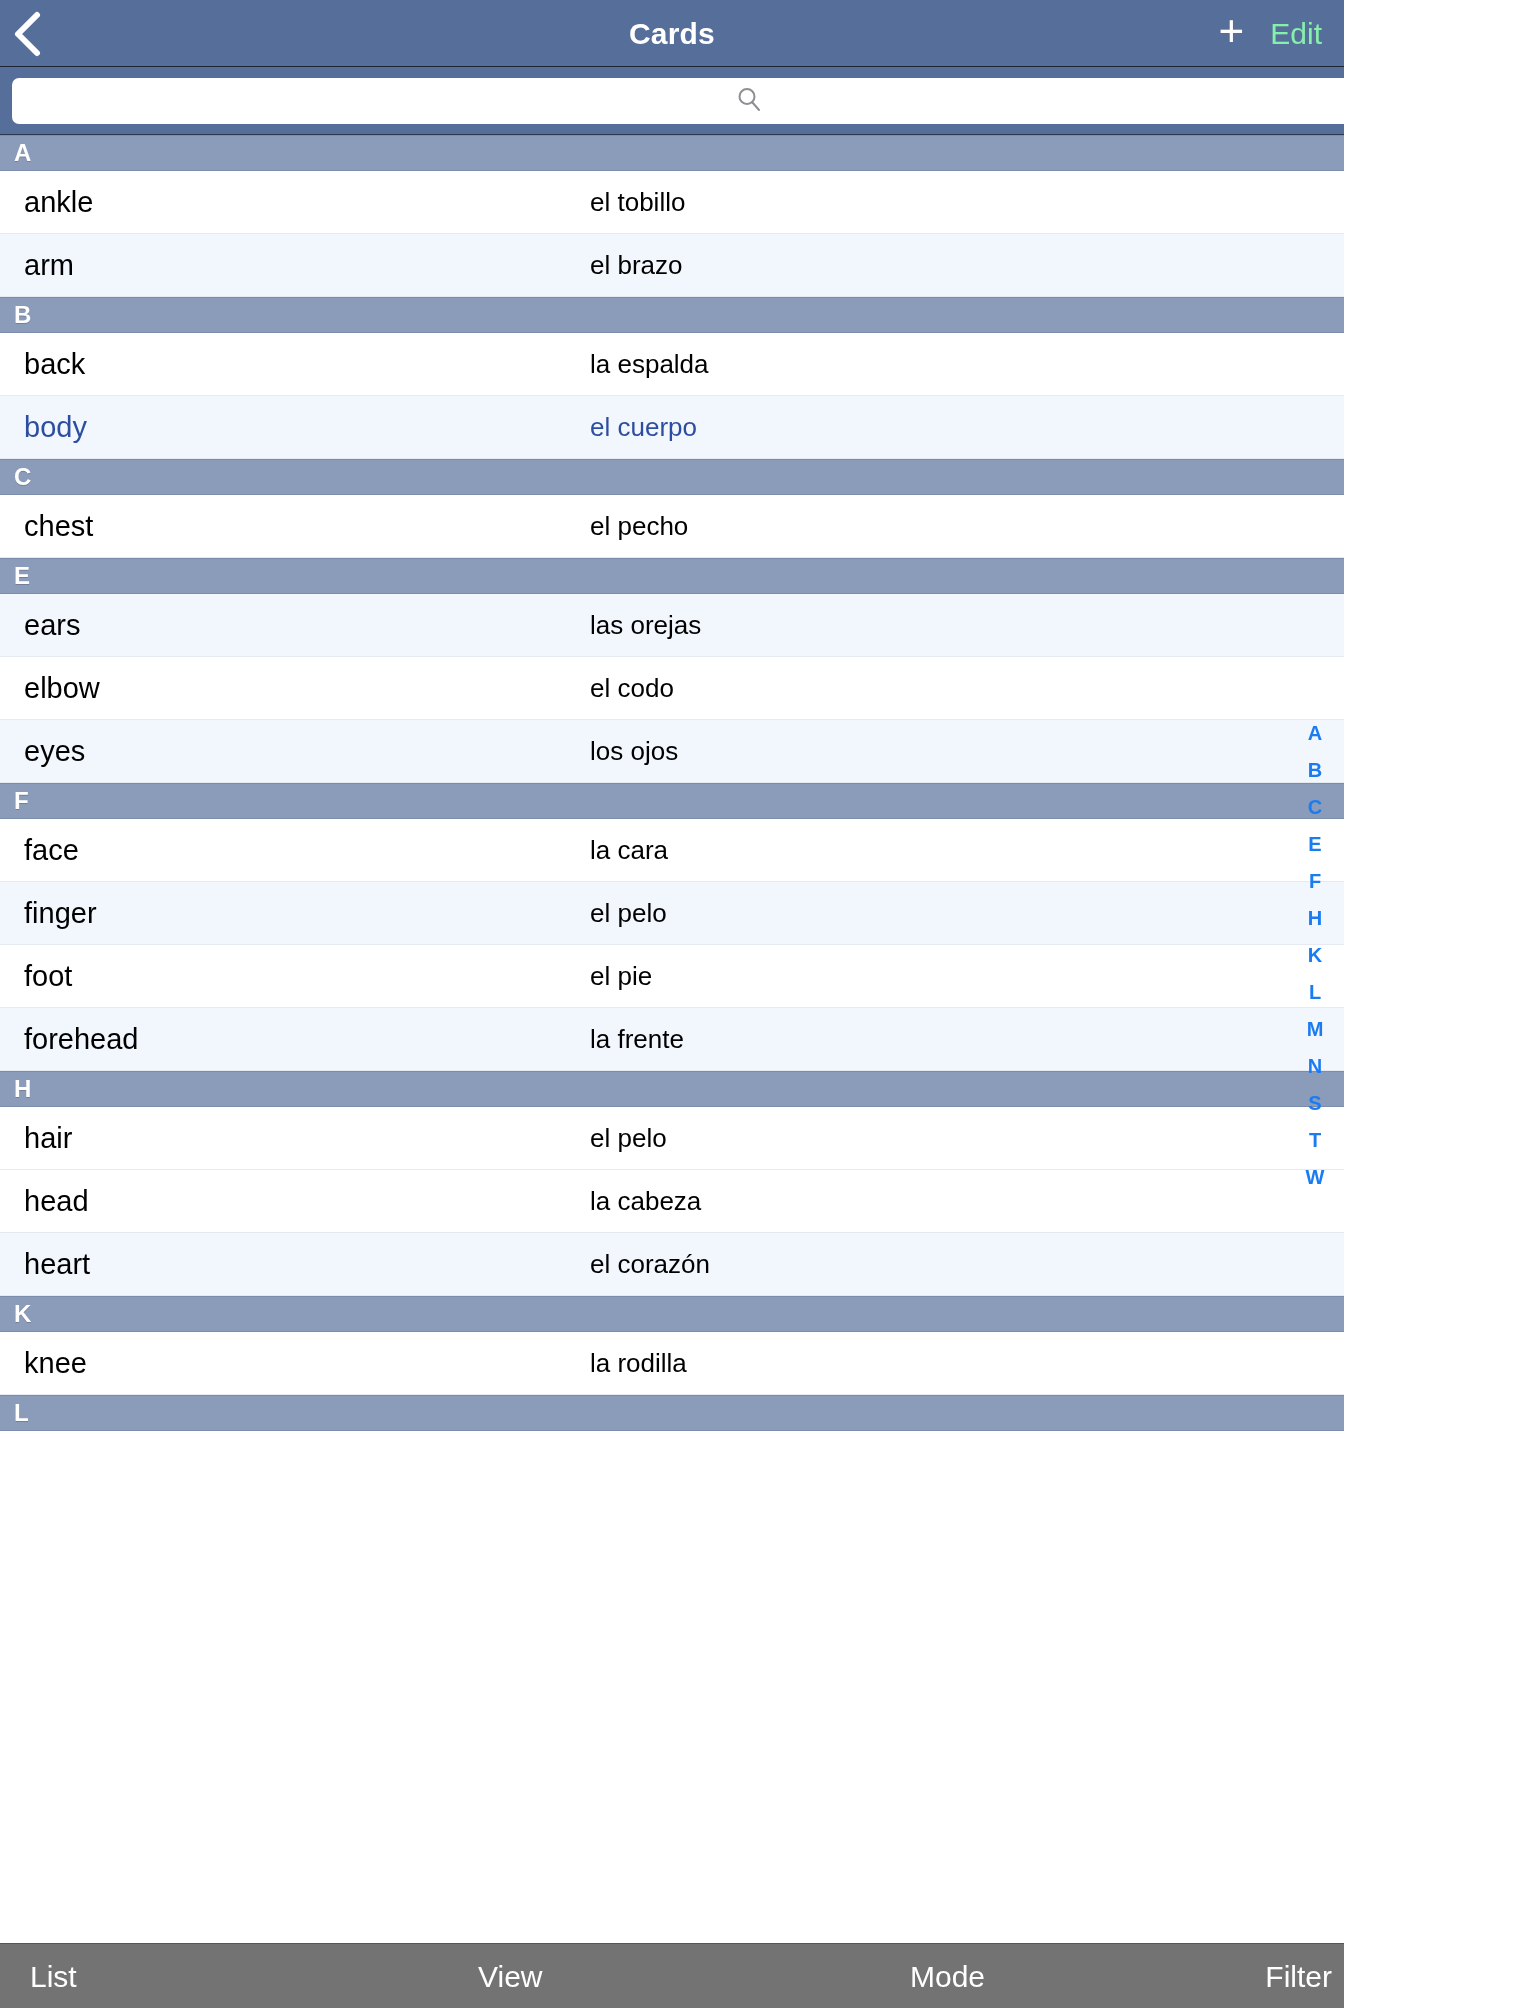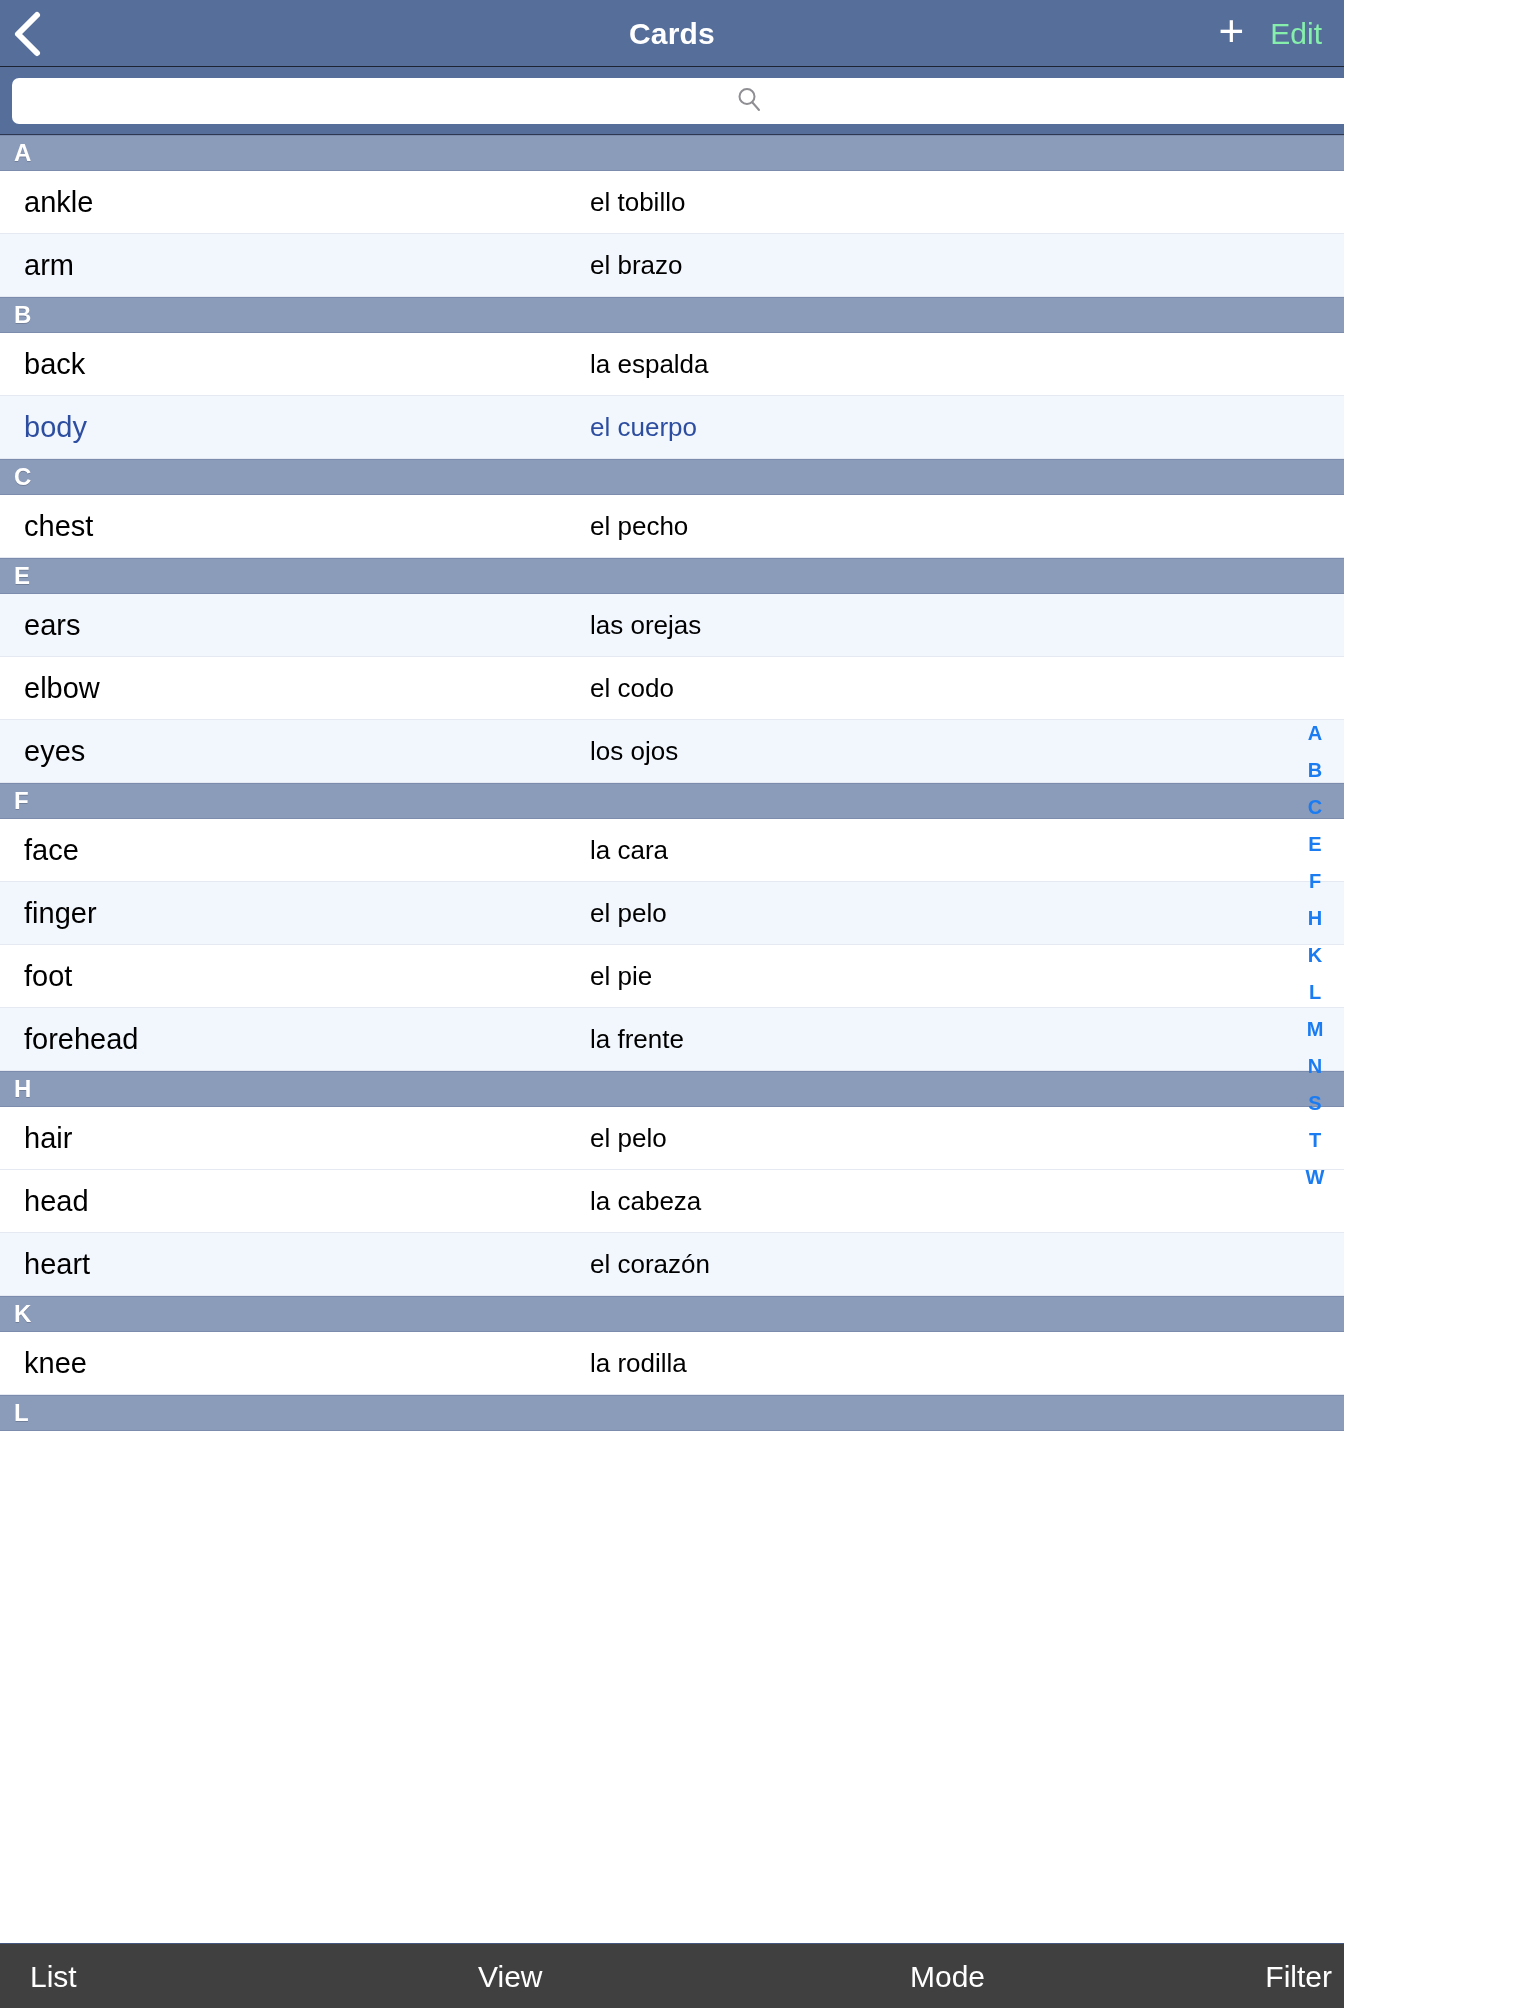--- a/index.html
+++ b/index.html
@@ -142,21 +142,21 @@
     font-weight:bold;
     line-height:37px;
     height:37px;
     width:58px;
     text-align:center;
   }
 
   
   .toolbar {
     height:65px; flex:0 0 65px;
-    background:#404040;
+    background:#737373;
     border-top:1px solid #44587f;
     display:flex; align-items:center;
     position:relative;
     text-align:right;
   }
   .toolbar-item {
     position:absolute;
     color:#ffffff;
     font-size:30px;
     line-height:65px;

